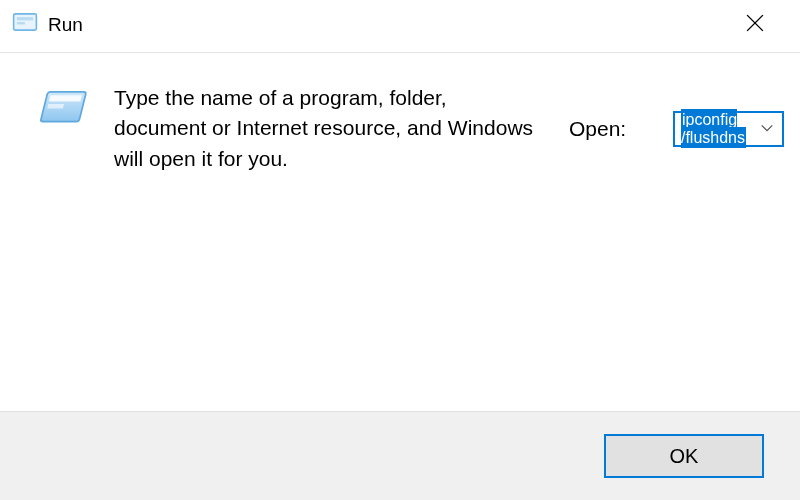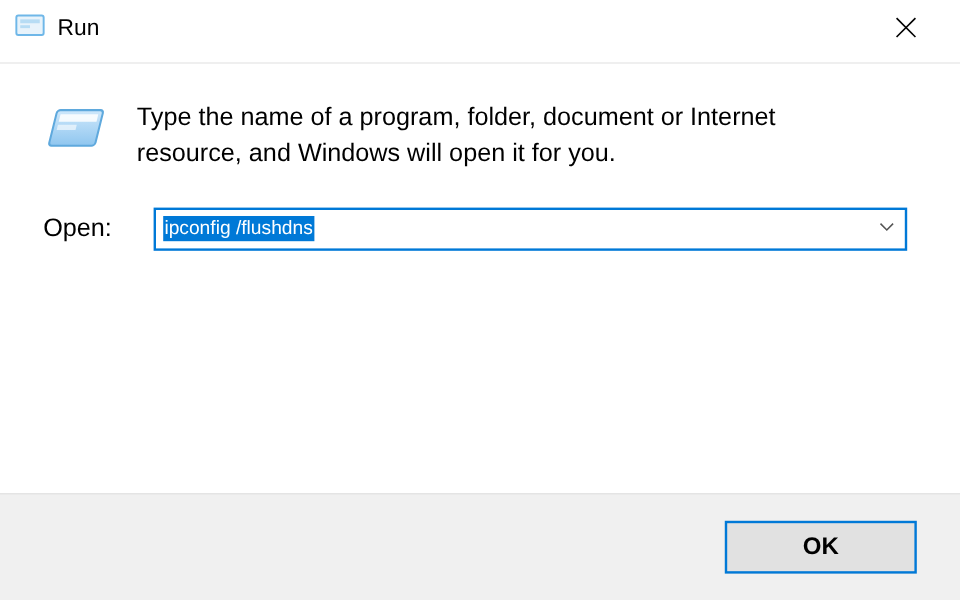--- a/index.html
+++ b/index.html
@@ -2,33 +2,33 @@
 <html><head>
 <meta charset="utf-8">
 <style>
   html,body{margin:0;padding:0;width:800px;height:500px;background:#fff;font-family:"Segoe UI",Tahoma,sans-serif;font-size:19px;color:#000;}
   .dialog{width:800px;height:500px;box-sizing:border-box;display:flex;flex-direction:column;}
   .titlebar{display:flex;align-items:flex-end;justify-content:space-between;padding:8px 24px 12px 12px;border-bottom:1px solid #e5e5e5;}
   .titlebar-left{display:flex;align-items:center;gap:10px;}
   .titlebar-title{font-size:19px;}
   .close-btn{width:42px;height:32px;display:flex;align-items:center;justify-content:center;background:transparent;border:none;}
   .close-btn svg{width:18px;height:18px;stroke:#000;stroke-width:1.2;}
-  .body-area{padding:30px 44px 36px 36px;display:flex;flex-direction:column;gap:28px;}
+  .body-area{padding:30px 16px 36px 36px;display:flex;flex-direction:row;gap:28px;}
   .desc-row{display:flex;gap:22px;align-items:flex-start;}
   .desc-text{font-size:21px;line-height:1.45;max-width:620px;}
-  .open-row{display:flex;align-items:center;gap:20px;}
+  .open-row{display:flex;align-items:center;gap:32px;}
   .open-label{font-size:21px;width:72px;}
   .combo{flex:1;display:flex;align-items:center;border:2px solid #0079d7;height:36px;background:#fff;box-sizing:border-box;}
   .combo-input{flex:1;border:none;outline:none;font-size:16px;padding:2px 6px;font-family:inherit;}
   .combo-input .sel{background:#0079d7;color:#fff;padding:2px 1px;}
   .combo-arrow{width:30px;display:flex;align-items:center;justify-content:center;}
   .combo-arrow svg{width:14px;height:14px;stroke:#555;stroke-width:1.5;fill:none;}
   .button-bar{margin-top:auto;background:#f0f0f0;border-top:1px solid #e0e0e0;padding:22px 36px;display:flex;justify-content:flex-end;gap:18px;}
   .btn{width:160px;height:44px;background:#e1e1e1;border:1px solid #adadad;font-size:20px;font-family:inherit;display:flex;align-items:center;justify-content:center;}
-  .btn.default{border:2px solid #0079d7;font-weight:bold;}
+  .btn.default{border:2px solid #0079d7;}
 </style>
 </head>
 <body>
 
 <div class="dialog">
 
   <div class="titlebar">
     <div class="titlebar-left">
       <span>
         <svg width="26" height="26" viewBox="0 0 32 32">

